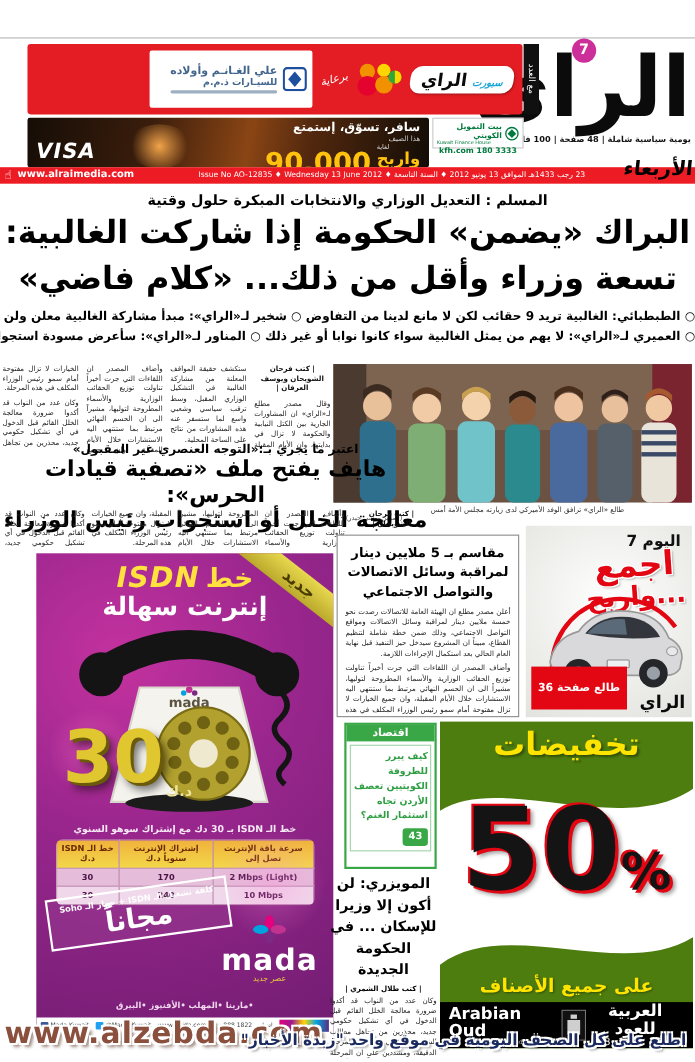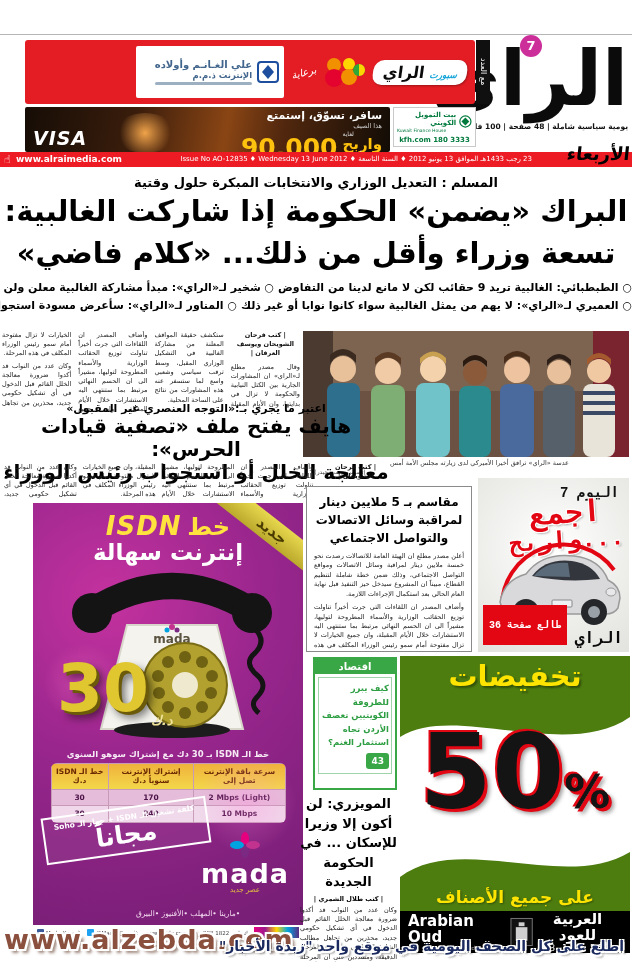--- a/index.html
+++ b/index.html
@@ -37,21 +37,21 @@
   .visa-text{position:absolute;right:8px;top:2px;text-align:left;display:flex;flex-direction:column;align-items:flex-start;}
   .visa-l1{color:#fff;font-size:11px;font-weight:bold;}
   .visa-row{display:flex;align-items:flex-end;gap:5px;direction:rtl;}
   .visa-win{color:#ffc20e;font-size:15px;font-weight:900;line-height:14px;}
   .visa-upto{color:#ddd;font-size:6px;}
   .visa-season{color:#ccc;font-size:6.5px;}
   .visa-amount{color:#ffc20e;font-size:25px;font-weight:900;line-height:22px;direction:ltr;}
   .visa-cur{color:#eee;font-size:6.5px;}
 
   
-  .kfh{position:absolute;top:107px;left:393px;width:83px;height:40px;background:#fff;border:1px solid #c9c9c9;box-sizing:border-box;padding:3px 3px 2px;display:flex;flex-direction:column;justify-content:space-between;}
+  .kfh{position:absolute;top:107px;left:393px;width:83px;height:28px;background:#fff;border:1px solid #c9c9c9;box-sizing:border-box;padding:3px 3px 2px;display:flex;flex-direction:column;justify-content:space-between;}
   .kfh-top{display:flex;align-items:center;gap:3px;}
   .kfh-ar{font-size:7px;font-weight:bold;color:#007a3d;line-height:1.2;}
   .kfh-en{font-size:4.5px;color:#007a3d;}
   .kfh-contact{font-size:7px;font-weight:bold;color:#007a3d;direction:ltr;text-align:center;}
 
   
   .datebar{position:absolute;top:152px;left:0;width:632px;height:15px;background:#ed1c24;}
   .site-link{position:absolute;left:16px;top:154px;color:#fff;font-size:9px;font-weight:bold;direction:ltr;}
   .hand{position:absolute;left:4px;top:153px;color:#fff;font-size:11px;}
   .dateline{position:absolute;right:100px;top:155px;color:#fff;font-size:7px;white-space:nowrap;}
@@ -80,35 +80,35 @@
   .isdn{position:absolute;top:503px;left:33px;width:270px;height:437px;background:radial-gradient(circle at 28% 22%,#c4329f 0%,#99268d 40%,#711d72 100%);overflow:hidden;color:#fff;}
   .isdn-dot1{position:absolute;width:80px;height:80px;border-radius:50%;background:radial-gradient(circle,rgba(255,120,200,.35),rgba(255,120,200,0) 70%);left:10px;top:140px;}
   .isdn-dot2{position:absolute;width:100px;height:100px;border-radius:50%;background:radial-gradient(circle,rgba(255,140,220,.3),rgba(255,140,220,0) 70%);right:6px;top:250px;}
   .ribbon{position:absolute;top:16px;right:-34px;width:130px;transform:rotate(38deg);background:linear-gradient(#e7d84e,#bba92c);color:#4a3c00;text-align:center;font-size:15px;font-weight:900;padding:3px 0;letter-spacing:1px;}
   .isdn-title{margin-top:8px;text-align:center;font-weight:900;}
   .isdn-title .en{color:#ffe23e;font-size:26px;font-style:italic;letter-spacing:1px;margin-top:12px;}
   .isdn-title .ar{color:#ffe23e;font-size:24px;}
   .isdn-sub{text-align:center;color:#fff;font-size:23px;font-weight:900;margin-top:-2px;}
   .phone-zone{position:relative;width:270px;height:182px;margin-top:2px;}
   .price-30{position:absolute;left:24px;top:92px;font-size:66px;font-weight:900;color:#e0c62f;text-shadow:3px 3px 0 #6b5a0a,6px 6px 8px rgba(0,0,0,.55);line-height:60px;}
-  .price-kd{position:absolute;left:118px;top:146px;font-size:13px;font-weight:bold;color:#efe49a;font-style:italic;}
+  .price-kd{position:absolute;left:118px;top:146px;font-size:13px;font-weight:bold;color:#efe49a;}
   .offer-line{text-align:center;font-size:8.5px;font-weight:bold;color:#f6e9f4;margin-top:0;}
   .isdn-table{width:234px;margin:4px auto 0;border-collapse:collapse;border-radius:6px;overflow:hidden;font-size:7.5px;text-align:center;display:table;}
   .isdn-table .hd{background:linear-gradient(#f0b23c,#f3d94a);color:#6b2a00;font-weight:bold;}
   .isdn-table .r0{background:#e5bcd9;color:#4a1146;font-weight:bold;}
   .isdn-table .r1{background:#f0d7ea;color:#4a1146;font-weight:bold;}
   .isdn-table div.row{display:table-row;}
   .isdn-table span.cell{display:table-cell;padding:3px 2px;border:1px solid #c79ab8;line-height:1.25;}
   .stamp{position:absolute;left:10px;bottom:86px;transform:rotate(-8deg);border:2px solid #fff;padding:4px 10px;text-align:center;color:#fff;background:rgba(255,255,255,.06);}
   .stamp-l1{font-size:7.5px;font-weight:bold;}
   .stamp-word{font-size:25px;font-weight:900;line-height:26px;}
   .mada-logo{position:absolute;right:14px;bottom:46px;text-align:center;}
   .mada-word{font-size:27px;font-weight:bold;color:#fff;line-height:24px;letter-spacing:1px;}
   .mada-tag{font-size:7px;color:#e8c53e;}
-  .locations{position:absolute;left:0;bottom:22px;width:100%;text-align:center;font-size:7.5px;color:#f3d9ef;font-weight:normal;padding-left:20px;}
+  .locations{position:absolute;left:0;bottom:22px;width:100%;text-align:center;font-size:7.5px;color:#f3d9ef;font-weight:bold;}
   .mada-footer{position:absolute;left:0;bottom:0;width:100%;height:15px;background:#fff;display:flex;align-items:center;gap:6px;padding:0 4px;box-sizing:border-box;direction:ltr;}
   .mf-item{font-size:5.5px;color:#444;white-space:nowrap;display:flex;align-items:center;gap:2px;}
   .mf-stripe{margin-left:auto;width:58px;height:11px;background:linear-gradient(90deg,#e6007e,#9b1b8e,#ffd500,#00a3e0,#5a2d82);}
   .sq-icon{display:inline-block;width:7px;height:7px;border-radius:1px;}
 
   
   .maqasim{position:absolute;top:486px;left:306px;width:166px;height:166px;border:1px solid #8a8a8a;box-sizing:border-box;padding:6px 7px;overflow:hidden;background:#fff;}
   .maqasim-title{font-size:12px;font-weight:900;text-align:center;line-height:1.5;color:#000;margin:0 0 5px;}
   .tiny{font-size:6.5px;line-height:1.45;color:#222;}
   .tiny p{margin:0 0 4px;}
@@ -116,21 +116,21 @@
   .econ{position:absolute;top:657px;left:313px;width:84px;height:133px;border:2px solid #3aa746;box-sizing:border-box;background:#fff;}
   .econ-head{background:#3aa746;color:#fff;font-size:10px;font-weight:900;text-align:center;padding:2px 0;}
   .econ-body{border:1px solid #9fd3a9;margin:3px;padding:4px 2px;text-align:right;color:#2e9e43;font-size:8.5px;font-weight:bold;line-height:1.6;}
   .econ-badge{display:inline-block;margin-top:3px;background:#3aa746;color:#fff;font-size:9px;font-weight:bold;border-radius:3px;padding:1px 5px;}
 
   .muw{position:absolute;top:794px;left:300px;width:97px;height:168px;overflow:hidden;}
   .muw-headline{font-size:13px;font-weight:900;text-align:center;line-height:1.5;color:#000;margin:0 0 3px;}
   .muw-byline{font-size:6.5px;font-weight:bold;text-align:center;margin:0 0 3px;}
 
   
-  .car-ad{position:absolute;top:478px;left:478px;width:151px;height:174px;background:radial-gradient(circle at 50% 40%,#ffffff 0%,#ededea 60%,#e2e2de 100%);overflow:hidden;font-family:Liberation Mono, monospace;}
+  .car-ad{position:absolute;top:478px;left:478px;width:151px;height:174px;background:radial-gradient(circle at 50% 40%,#ffffff 0%,#ededea 60%,#e2e2de 100%);overflow:hidden;}
   .car-day{position:absolute;top:6px;right:10px;font-size:14px;font-weight:900;color:#111;}
   .car-slogan{position:absolute;top:22px;right:6px;text-align:center;color:#e30613;font-weight:900;transform:rotate(-4deg);}
   .car-s1{font-size:30px;line-height:30px;text-shadow:-1px -1px 0 #fff,1px -1px 0 #fff,-1px 1px 0 #fff,1px 1px 0 #fff,2px 2px 2px rgba(0,0,0,.25);}
   .car-s2{font-size:24px;line-height:24px;text-shadow:-1px -1px 0 #fff,1px -1px 0 #fff,-1px 1px 0 #fff,1px 1px 0 #fff,2px 2px 2px rgba(0,0,0,.25);}
   .car-page{position:absolute;left:5px;bottom:7px;background:#e30613;color:#fff;font-size:10px;font-weight:900;padding:14px 6px;}
   .car-brand{position:absolute;right:6px;bottom:4px;font-size:16px;font-weight:900;color:#0a0a0a;}
   .car-svg{position:absolute;left:4px;top:52px;}
 
   
   .oud{position:absolute;top:656px;left:400px;width:230px;height:297px;background:#4d7c0f;overflow:hidden;}
@@ -176,21 +176,21 @@
         <path d="M35 10a6 6 0 0 1 0 12z" fill="#ffd500"></path>
     </svg>
     <div class="sponsor">برعاية</div>
     <div class="ghanim">
       <svg width="22" height="22" viewBox="0 0 22 22">
         <rect x="1" y="1" width="20" height="20" rx="3" fill="#fff" stroke="#1d4f9e" stroke-width="2"></rect>
         <path d="M11 4l6 7-6 7-6-7z" fill="#1d4f9e"></path>
       </svg>
       <div>
         <div class="ghanim-l1">علي الغـانـم وأولاده</div>
-        <div class="ghanim-l2">الإنترنت ذ.م.م</div>
+        <div class="ghanim-l2">للسيـارات ذ.م.م</div>
         <div class="ghanim-rule"></div>
       </div>
     </div>
   </div>
 
   <div class="visa">
     <div class="visa-sun"></div>
     <div class="visa-brand">VISA</div>
     <div class="visa-text">
       <div class="visa-l1">سافر، تسوّق، إستمتع</div>
@@ -268,21 +268,21 @@
           <rect x="240" y="54" width="32" height="72" rx="8" fill="#55606a"></rect>
         <circle cx="296" cy="40" r="12" fill="#f0c9a2"></circle>
           <path d="M284 34q12-14 24 0v-6q-12-12-24 0z" fill="#a45a2e"></path>
           <rect x="280" y="53" width="32" height="73" rx="8" fill="#e8e4da"></rect>
         <rect x="280" y="60" width="32" height="4" fill="#3a4a66"></rect>
           <rect x="280" y="70" width="32" height="4" fill="#3a4a66"></rect>
           <rect x="280" y="80" width="32" height="4" fill="#3a4a66"></rect>
       </g>
     </svg>
   </div>
-  <div class="photo-caption">عدسة «الراي» ترافق أخيرا الأميركي لدى زيارته مجلس الأمة أمس</div>
+  <div class="photo-caption">طالع «الراي» ترافق الوفد الأميركي لدى زيارته مجلس الأمة أمس</div>
   <div class="photo-credit">(تصوير موسى حيدر)</div>
 
   <div class="hayef-kicker">اعتبر ما يجري بـ:«التوجه العنصري غير المقبول»</div>
   <div class="hayef-headline">
     <div>هايف يفتح ملف «تصفية قيادات الحرس»:</div>
     <div>معالجة الخلل أو استجواب رئيس الوزراء</div>
   </div>
   <div class="hayef-cols j">
     <div class="byline">|  كتب فرحان الشويحان  |</div>
     <p>وأضاف المصدر ان اللقاءات التي جرت أخيراً تناولت توزيع الحقائب الوزارية والأسماء المطروحة لتوليها، مشيراً الى ان الحسم النهائي مرتبط بما ستنتهي اليه الاستشارات خلال الأيام المقبلة، وان جميع الخيارات لا تزال مفتوحة أمام سمو رئيس الوزراء المكلف في هذه المرحلة.</p>

